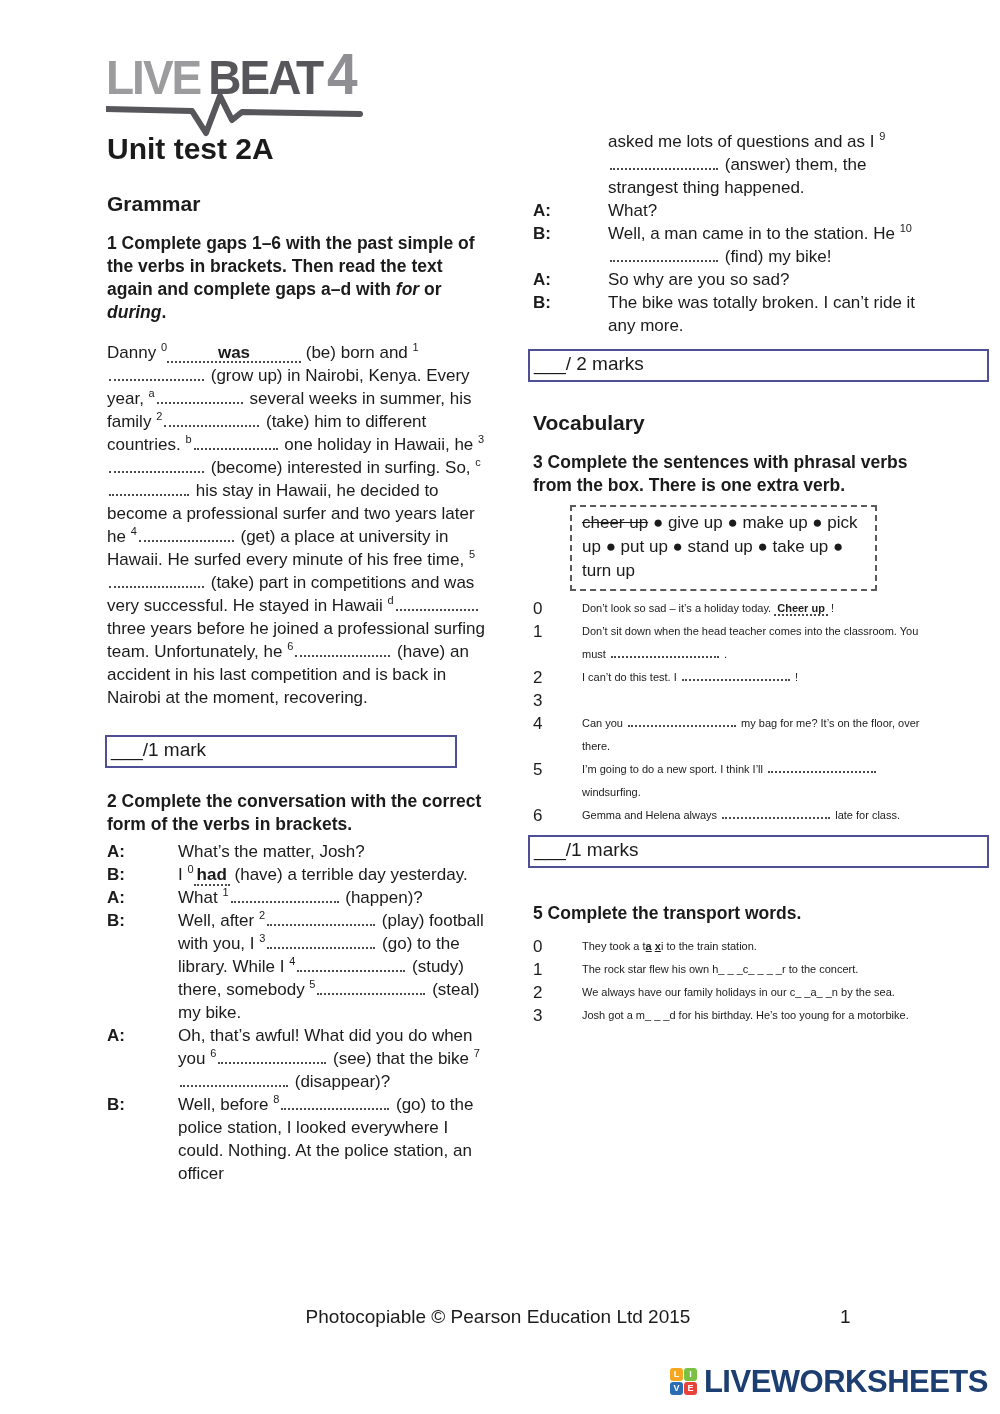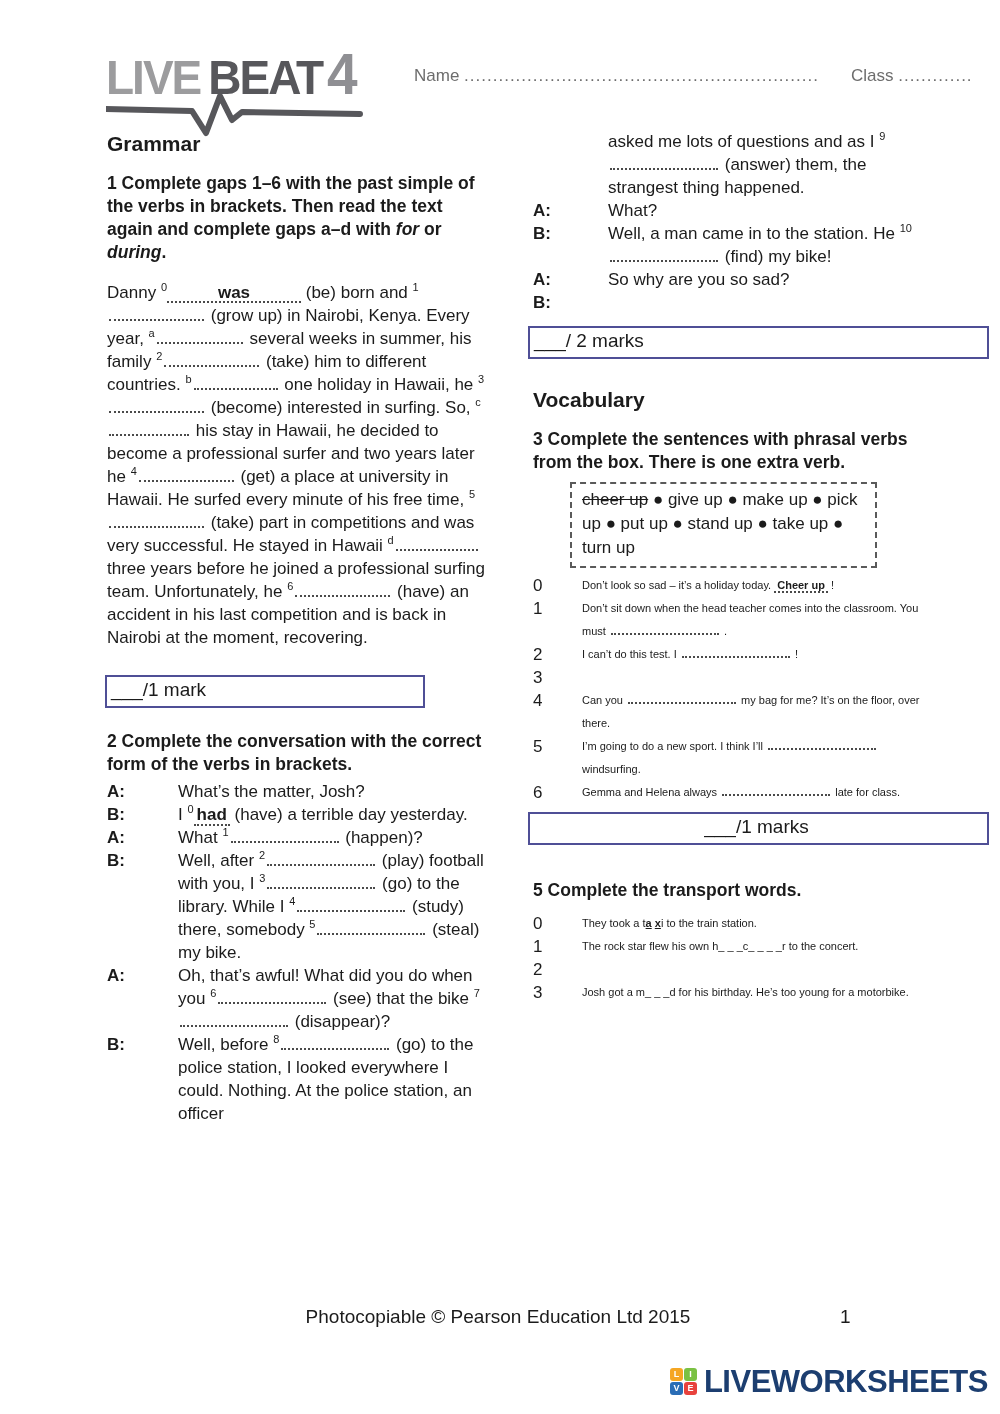--- a/index.html
+++ b/index.html
@@ -31,21 +31,21 @@
 
   sup{font-size:11px;line-height:0;vertical-align:super;}
   .gap{display:inline-block;border-bottom:2px dotted #4a4a4a;height:13px;margin:0 2px;vertical-align:baseline;}
   .ans{font-weight:700;border-bottom:2px dotted #4a4a4a;padding:0 3px;white-space:nowrap;}
   .ans.wfix{display:inline-block;text-align:center;line-height:17px;}
   .ul{font-weight:700;text-decoration:underline;}
   s{text-decoration:line-through;}
 
   .markbox{border:2px solid #4f4f96;box-sizing:border-box;font-size:19px;line-height:22px;
            padding:2px 8px 5px 4px;background:#fff;}
-  .markbox.left{width:320px;margin:26px 0 22px -2px;}
+  .markbox.left{width:352px;margin:26px 0 22px -2px;}
   .markbox.right{width:461px;margin-left:-5px;}
 
   .conv-row{display:flex;align-items:flex-start;}
   .conv-sp{flex:0 0 71px;font-weight:700;font-size:17px;line-height:23px;}
   .col-right .conv-sp{flex:0 0 75px;}
   .conv-tx{flex:1;font-size:17px;line-height:23px;}
   .conv-cont{padding-left:75px;font-size:17px;line-height:23px;}
 
   .wordbox{border:2px dashed #5a5a5a;box-sizing:border-box;width:307px;margin:8px 0 0 37px;
            padding:4px 10px 6px 10px;font-size:17px;line-height:24px;}
@@ -59,49 +59,40 @@
   .footer-page{position:absolute;left:840px;top:1306px;font-size:19px;color:#1b1b1b;}
 
   
   .lws{position:absolute;top:1366px;right:12px;display:flex;align-items:center;gap:7px;}
   .lws-grid{display:grid;grid-template-columns:13px 13px;grid-template-rows:13px 13px;gap:1px;}
   .lws-tile{border-radius:3px;color:#fff;font-size:9px;font-weight:800;display:flex;
             align-items:center;justify-content:center;line-height:1;}
   .lws-word{font-size:31px;font-weight:700;letter-spacing:-0.5px;line-height:1;}
 
   .spacer-mt12{margin-top:12px;} .spacer-mt29{margin-top:29px;}
-  .spacer-mt6{margin-top:6px;} .spacer-mt8{margin-top:8px;text-align:center;} .spacer-mt34{margin-top:34px;}
+  .spacer-mt6{margin-top:6px;} .spacer-mt8{margin-top:8px;} .spacer-mt34{margin-top:34px;}
   .spacer-mt10{margin-top:10px;} .mb12{margin-bottom:20px;} .mb4{margin-bottom:4px;}
 </style>
 </head>
 <body>
 
 <div class="canvas">
 
   <div class="livebeat">
     <div class="lb-word">
       <span class="lb-live">LIVE</span><span class="lb-beat">BEAT</span><span class="lb-num">4</span>
     </div>
     <svg class="lb-pulse" width="262" height="48" viewBox="0 0 262 48">
       <path d="M0 16 L86 18 L100 40 L114 3 L126 27 L136 19 L254 21" fill="none" stroke="#57575b" stroke-width="6" stroke-linejoin="round" stroke-linecap="round"></path>
     </svg>
   </div>
 
-  <div class="nameclass">
-    <span>
-      <span>Name</span>
-      <span class="nc-dots">..............................................................</span>
-    </span>
-    <span>
-      <span>Class</span>
-      <span class="nc-dots">.............</span>
-    </span>
-  </div>
 
   <div class="col-left">
+    <h1 class="title">Unit test 2A</h1>
     <h2 class="section-head">Grammar</h2>
 
     <p class="ex-head">1 Complete gaps 1–6 with the past simple of the verbs in brackets. Then read the text again and complete gaps a–d with <i>for</i> or <i>during</i>.</p>
     <p class="bodytext mb12">Danny <sup>0</sup><span class="ans wfix" style="width: 128px;">was</span> (be) born and <sup>1</sup><span class="gap" style="width: 95px;"></span> (grow up) in Nairobi, Kenya. Every year, <sup>a</sup><span class="gap" style="width: 86px;"></span> several weeks in summer, his family <sup>2</sup><span class="gap" style="width: 95px;"></span> (take) him to different countries. <sup>b</sup><span class="gap" style="width: 84px;"></span> one holiday in Hawaii, he <sup>3</sup><span class="gap" style="width: 95px;"></span> (become) interested in surfing. So, <sup>c</sup><span class="gap" style="width: 80px;"></span> his stay in Hawaii, he decided to become a professional surfer and two years later he <sup>4</sup><span class="gap" style="width: 95px;"></span> (get) a place at university in Hawaii. He surfed every minute of his free time, <sup>5</sup><span class="gap" style="width: 95px;"></span> (take) part in competitions and was very successful. He stayed in Hawaii <sup>d</sup><span class="gap" style="width: 82px;"></span> three years before he joined a professional surfing team. Unfortunately, he <sup>6</sup><span class="gap" style="width: 95px;"></span> (have) an accident in his last competition and is back in Nairobi at the moment, recovering.</p>
 
     <div class="markbox left">___/1 mark</div>
 
     <p class="ex-head mb4">2 Complete the conversation with the correct form of the verbs in brackets.</p>
 
     <div class="conv-row">
@@ -140,20 +131,21 @@
     <div class="conv-row">
       <span class="conv-sp">B:</span>
       <div class="conv-tx">Well, a man came in to the station. He <sup>10</sup><span class="gap" style="width: 108px;"></span> (find) my bike!</div>
     </div>
     <div class="conv-row">
       <span class="conv-sp">A:</span>
       <div class="conv-tx">So why are you so sad?</div>
     </div>
     <div class="conv-row">
       <span class="conv-sp">B:</span>
+      <div class="conv-tx">The bike was totally broken. I can’t ride it any more.</div>
     </div>
 
     <div class="markbox right spacer-mt12">___/ 2 marks</div>
 
     <h2 class="section-head spacer-mt29">Vocabulary</h2>
 
     <p class="ex-head" style="margin-bottom:0;">3 Complete the sentences with phrasal verbs from the box. There is one extra verb.</p>
 
     <div class="wordbox"><s>cheer up</s> ● give up ● make up ● pick up ● put up ● stand up ● take up ● turn up</div>
 
@@ -194,20 +186,21 @@
     <div class="numitem">
       <span class="num">0</span>
       <div class="itx">They took a t<b class="ul">a</b> <b class="ul">x</b>i to the train station.</div>
     </div>
     <div class="numitem">
       <span class="num">1</span>
       <div class="itx">The rock star flew his own h_ _ _c_ _ _ _r to the concert.</div>
     </div>
     <div class="numitem">
       <span class="num">2</span>
+      <div class="itx">We always have our family holidays in our c_ _a_ _n by the sea.</div>
     </div>
     <div class="numitem">
       <span class="num">3</span>
       <div class="itx">Josh got a m_ _ _d for his birthday. He’s too young for a motorbike.</div>
     </div>
   </div>
 
   <div class="footer-line">Photocopiable © Pearson Education Ltd 2015</div>
   <div class="footer-page">1</div>
 

